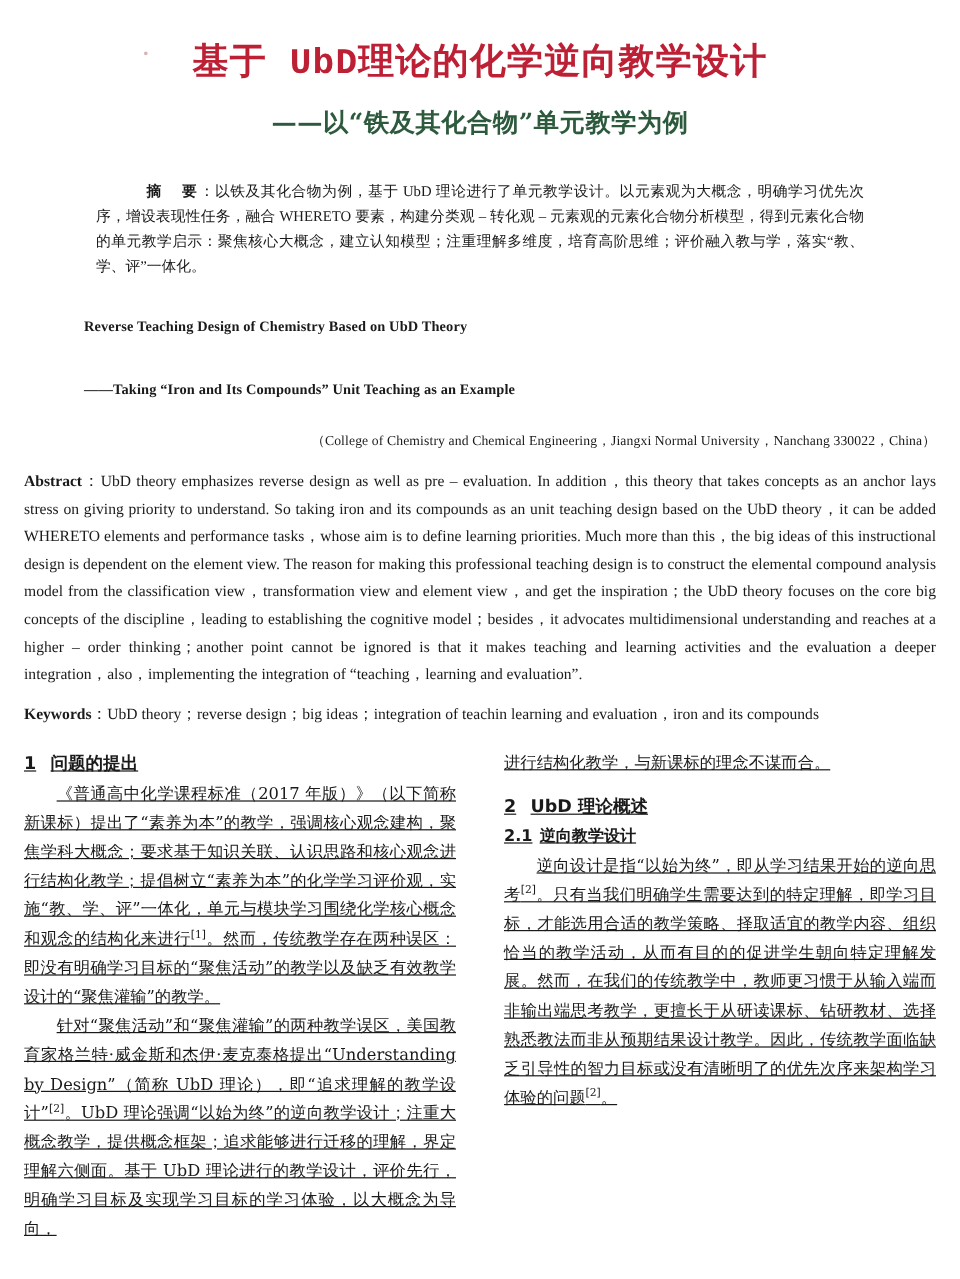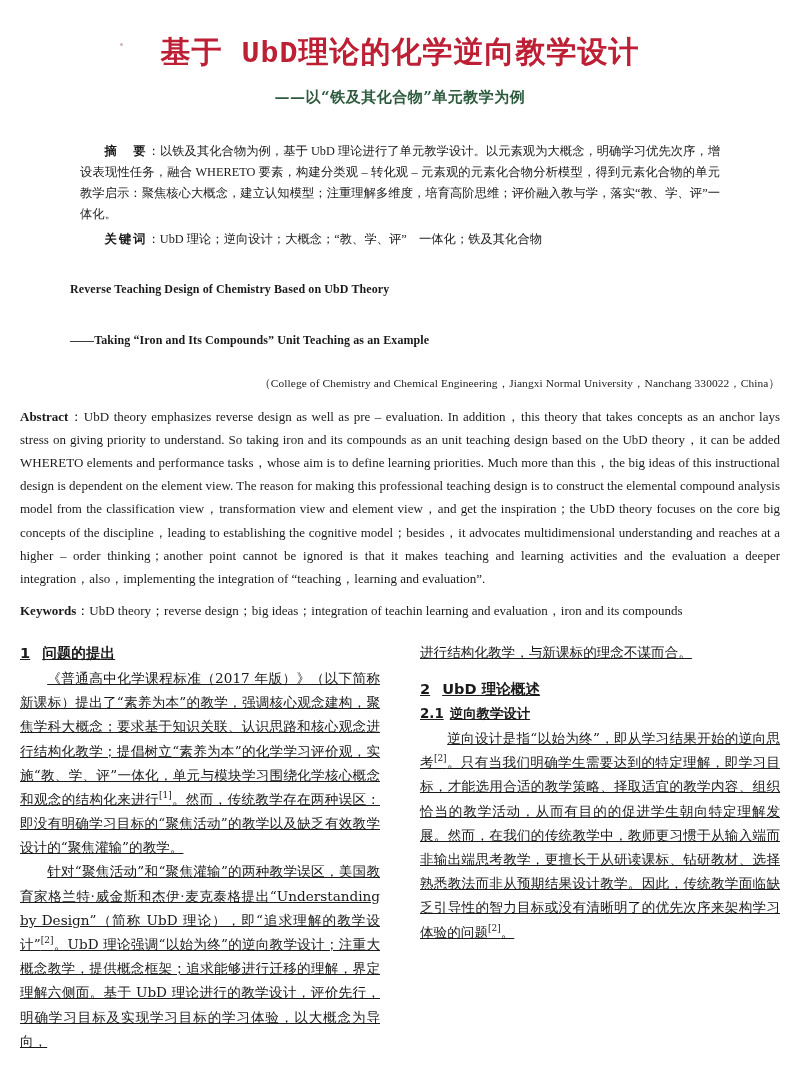--- a/index.html
+++ b/index.html
@@ -43,38 +43,38 @@
     font-size: 30px;
     letter-spacing: 1px;
     color: #bd2035;
     margin: 36px 0 0 0;
     line-height: 1.25;
   }
   .subtitle-zh {
     text-align: center;
     font-family: "DejaVu Serif", "Liberation Serif", serif;
     font-weight: 700;
-    font-size: 15px;
+    font-size: 21px;
     letter-spacing: .5px;
     color: #2d5a3d;
     margin: 14px 0 0 0;
     line-height: 1.3;
   }
 
   
   .abs-zh-wrap {
     margin: 34px 60px 0 60px;
     font-size: 12.3px;
     line-height: 1.72;
     text-align: justify;
     text-justify: inter-character;
   }
   .abs-zh-wrap p { margin: 0; }
   .abs-zh-wrap p.kw { margin-top: 3px; }
-  .lbl-b { font-weight: 700; letter-spacing: 2px; }
+  .lbl-b { font-weight: 700; letter-spacing: 2px; margin-left: 17px; }
   .indent2 { padding-left: 2em; display: inline-block; }
 
   
   .title-en {
     text-align: left;
     font-weight: 700;
     font-size: 12px;
     line-height: 1.55;
     margin: 30px 50px 0 50px;
     letter-spacing: .1px;
@@ -140,23 +140,20 @@
 
   <div class="speck"></div>
 
   <h1 class="title-zh">基于 UbD理论的化学逆向教学设计</h1>
   <h2 class="subtitle-zh">——以“铁及其化合物”单元教学为例</h2>
 
   <div class="abs-zh-wrap">
     <p>
       <span class="indent2"></span><span class="lbl-b">摘　要</span><span>：以铁及其化合物为例，基于 UbD 理论进行了单元教学设计。以元素观为大概念，明确学习优先次序，增设表现性任务，融合 WHERETO 要素，构建分类观 – 转化观 – 元素观的元素化合物分析模型，得到元素化合物的单元教学启示：聚焦核心大概念，建立认知模型；注重理解多维度，培育高阶思维；评价融入教与学，落实“教、学、评”一体化。</span>
     </p>
-    <p class="kw">
-      <span class="indent2"></span><span class="lbl-b">关键词</span><span>：UbD 理论；逆向设计；大概念；“教、学、评”　一体化；铁及其化合物</span>
-    </p>
   </div>
 
   <div class="title-en">
     <span class="l1">Reverse Teaching Design of Chemistry Based on UbD Theory</span>
     <span class="l2">——Taking “Iron and Its Compounds” Unit Teaching as an Example</span>
   </div>
 
   <div class="affil">（College of Chemistry and Chemical Engineering，Jiangxi Normal University，Nanchang 330022，China）</div>
 
   <div class="abs-en">

